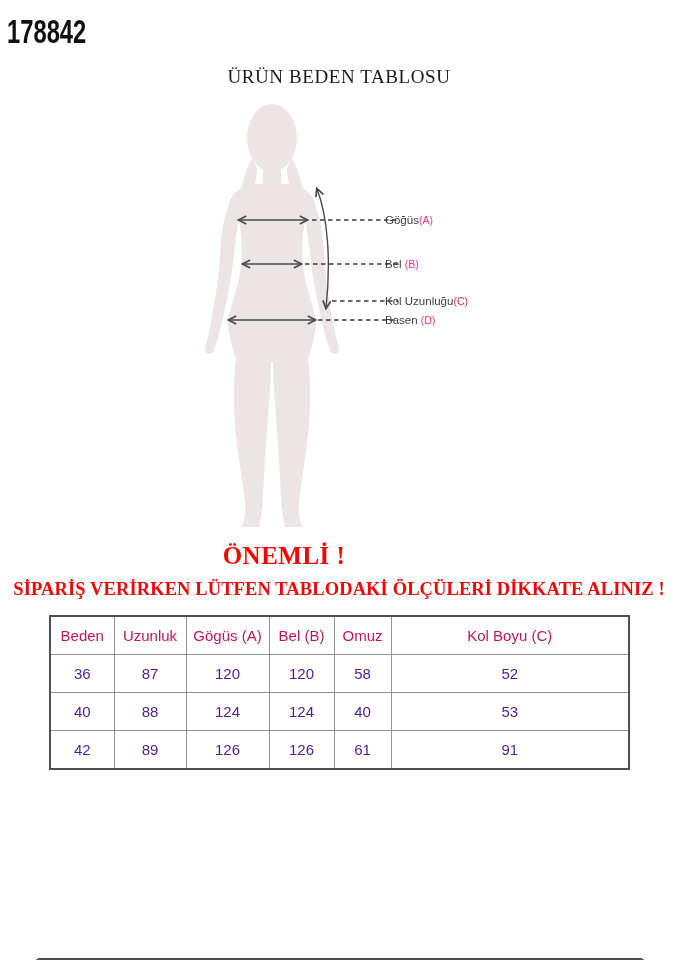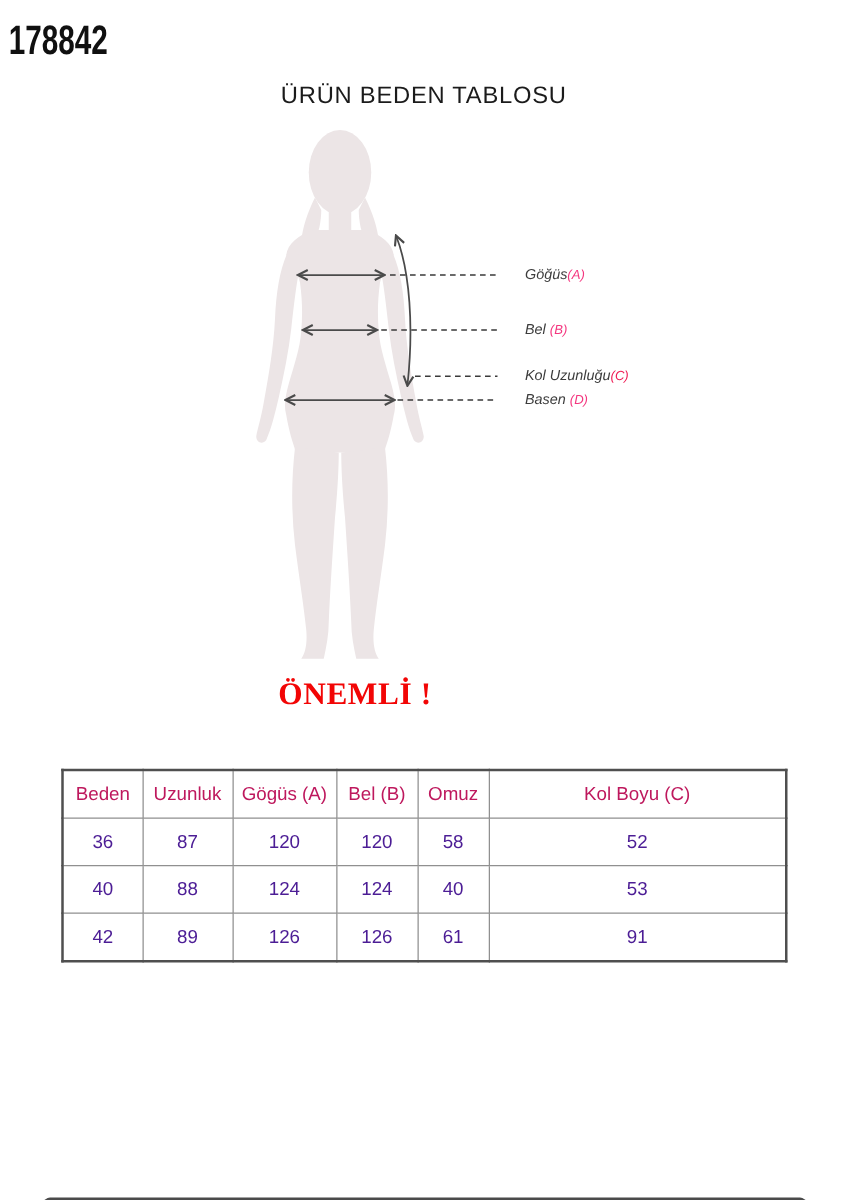--- a/index.html
+++ b/index.html
@@ -9,27 +9,27 @@
     margin-top:12px;
   }
   .product-code{
     position:absolute;left:7px;top:3px;
     font-family:"Liberation Sans","DejaVu Sans",sans-serif;
     font-size:33px;font-weight:700;color:#101010;line-height:1;
     transform:scaleX(0.72);transform-origin:0 0;letter-spacing:0px;
   }
   .page-title{
     position:absolute;left:0;top:54px;width:678px;text-align:center;
-    font-family:Liberation Sans, sans-serif;
+    font-family:Liberation Serif, serif;
     font-size:19px;color:#1b1b1b;letter-spacing:0.6px;
   }
   #figure-wrap{position:absolute;left:0;top:0;width:678px;height:530px;}
   .m-label{
-    position:absolute;left:420px;white-space:nowrap;
-    font-size:11.5px;color:#3c3c3c;line-height:14px;font-style:italic;
+    position:absolute;left:385px;white-space:nowrap;
+    font-size:11.5px;color:#3c3c3c;line-height:14px;
   }
   .m-letter{font-size:10.5px;font-weight:400;}
   .notice-heading{
     position:absolute;left:0;top:530px;width:568px;text-align:center;
     font-family:"Liberation Serif","DejaVu Serif",serif;
     font-size:25px;font-weight:700;letter-spacing:0.5px;
   }
   .notice-warning{
     position:absolute;left:0;top:567px;width:678px;text-align:center;
     font-family:"Liberation Serif","DejaVu Serif",serif;
@@ -119,20 +119,21 @@
     <div class="m-label" style="top:282px">
       <span>Kol Uzunluğu</span><span class="m-letter" style="color:#ef1d55">(C)</span>
     </div>
     <div class="m-label" style="top:301px">
       <span>Basen </span><span class="m-letter" style="color:#f4367f">(D)</span>
     </div>
   </div>
 
   <div class="notice-heading" style="color:#f20505">ÖNEMLİ !</div>
 
+  <div class="notice-warning" style="color:#f20505">SİPARİŞ VERİRKEN LÜTFEN TABLODAKİ ÖLÇÜLERİ DİKKATE ALINIZ !</div>
 
   <table class="size-table">
     <colgroup>
       <col style="width:64px">
         <col style="width:72px">
         <col style="width:83px">
       <col style="width:65px">
         <col style="width:57px">
         <col style="width:238px">
     </colgroup>

